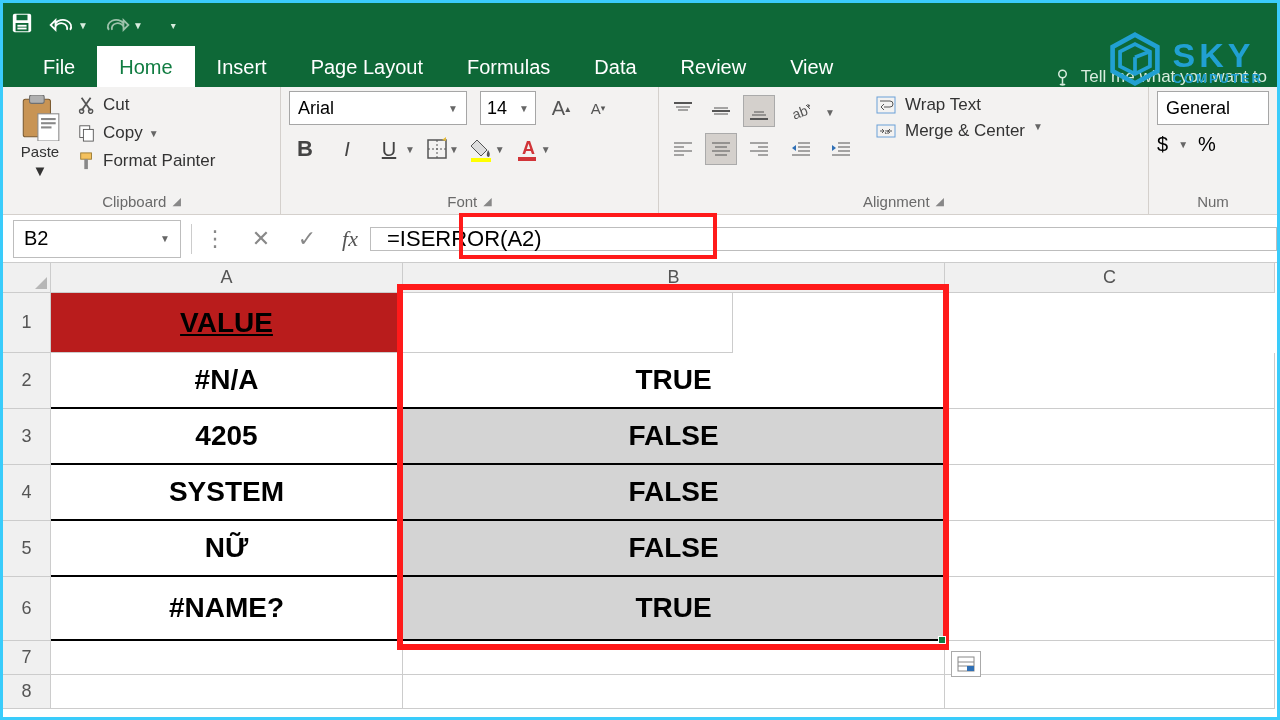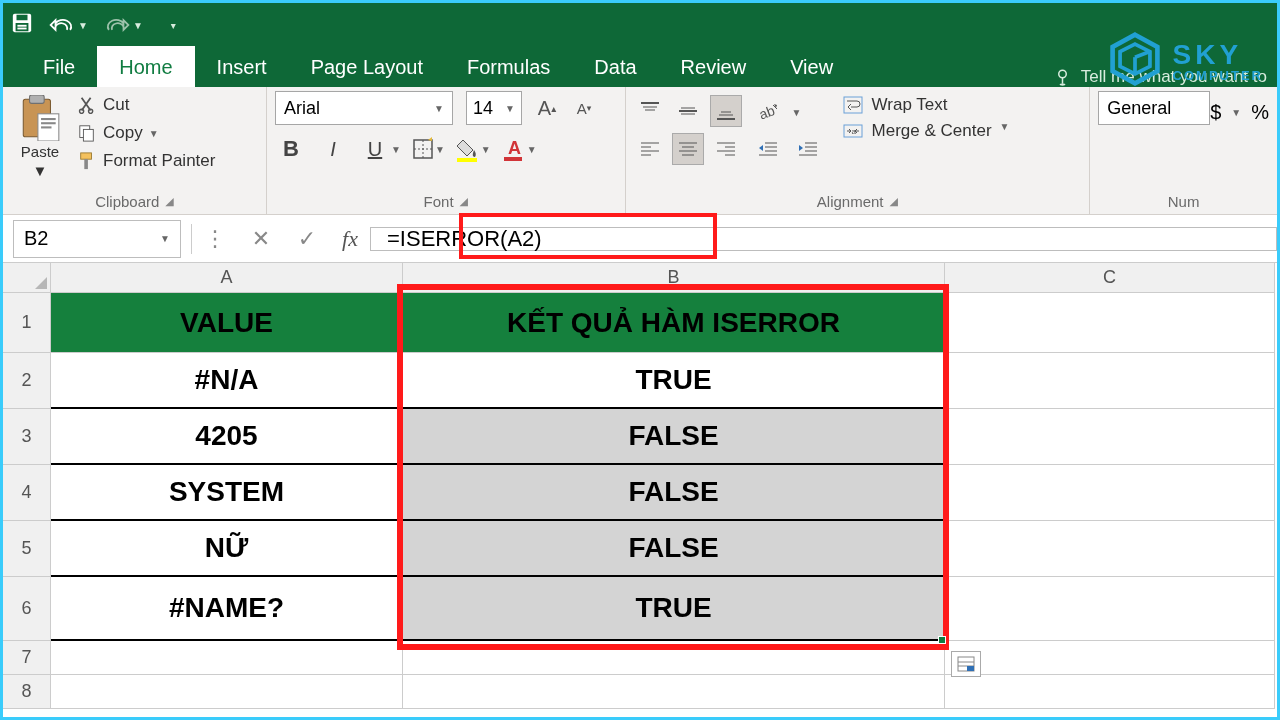--- a/index.html
+++ b/index.html
@@ -76,35 +76,35 @@
 .colA { width: 352px; }
 .colB { width: 542px; }
 .colC { width: 330px; }
 
 .gridrow { display: flex; }
 .rowhead { width: 48px; border-right: 1px solid #ccc; border-bottom: 1px solid #ccc; background: #f0f0f0; display: flex; align-items: center; justify-content: center; font-size: 18px; color: #555; }
 .cell { border-right: 1px solid #ccc; border-bottom: 1px solid #ccc; display: flex; align-items: center; justify-content: center; font-size: 28px; font-weight: bold; font-family: Arial; }
 .row-h1 { height: 60px; }
 .row-hd { height: 56px; }
 .row-blank { height: 34px; }
-.hdr-red { background: #15803d; color: #000; }
+.hdr-red { background: #b91c1c; color: #000; text-decoration: underline; }
 .cell.data { border-bottom: 2px solid #000; }
 .sel-gray { background: #d4d4d4; }
 
 .big-red-border { position: absolute; border: 6px solid #ff1a1a; pointer-events: none; }
 
 .fill-handle { position: absolute; width: 6px; height: 6px; background: #107c41; outline: 1px solid #fff; }
 .autofill-opts { position: absolute; width: 30px; height: 26px; border: 1px solid #aaa; background: #fff; display: flex; align-items: center; justify-content: center; }
 .autofill-opts svg { width: 18px; height: 16px; }
 
 
 .watermark { position: absolute; top: 28px; right: 14px; display: flex; align-items: center; gap: 10px; color: #21a0d2; font-weight: 700; pointer-events: none; }
 .watermark .logo svg { width: 56px; height: 56px; }
 .watermark .txt { display: flex; flex-direction: column; letter-spacing: 4px; line-height: 1.0; }
-.watermark .sky { font-size: 28px; }
+.watermark .sky { font-size: 34px; }
 .watermark .comp { font-size: 13px; letter-spacing: 2px; }
 
 .dd-caret { font-size: 10px; color: #666; }
 </style>
 </head>
 <body>
 
 <div class="titlebar">
   <div class="qat">
     <span class="save-icon">
@@ -356,21 +356,21 @@
         </div>
       </div>
     </div>
     <div class="group-label">
         <span>Alignment</span>
         <span class="launcher">◢</span>
       </div>
   </div>
 
   <div class="group" style="flex:1;border-right:none">
-    <div style="display:flex;flex-direction:row">
+    <div style="display:flex;flex-direction:column">
       <div class="num-fmt">
           <span>General</span>
         </div>
       <div class="num-row2">
         <span>$</span>
           <span class="dd-caret">▼</span>
         <span>%</span>
       </div>
     </div>
     <div class="group-label" style="text-align:right">
@@ -399,21 +399,20 @@
   <div class="colheads">
     <div class="rowhead-corner"></div>
     <div class="colhead colA">A</div>
     <div class="colhead colB">B</div>
     <div class="colhead colC">C</div>
   </div>
 
   <div class="gridrow row-h1">
     <div class="rowhead">1</div>
     <div class="cell colA hdr-red">VALUE</div>
-    <div class="cell colB hdr-red">KẾT QUẢ HÀM ISERROR</div>
     <div class="cell colC"></div>
   </div>
 
   <div class="gridrow row-hd">
     <div class="rowhead">2</div>
     <div class="cell colA data">#N/A</div>
     <div class="cell colB data">TRUE</div>
     <div class="cell colC"></div>
   </div>
   <div class="gridrow row-hd">

